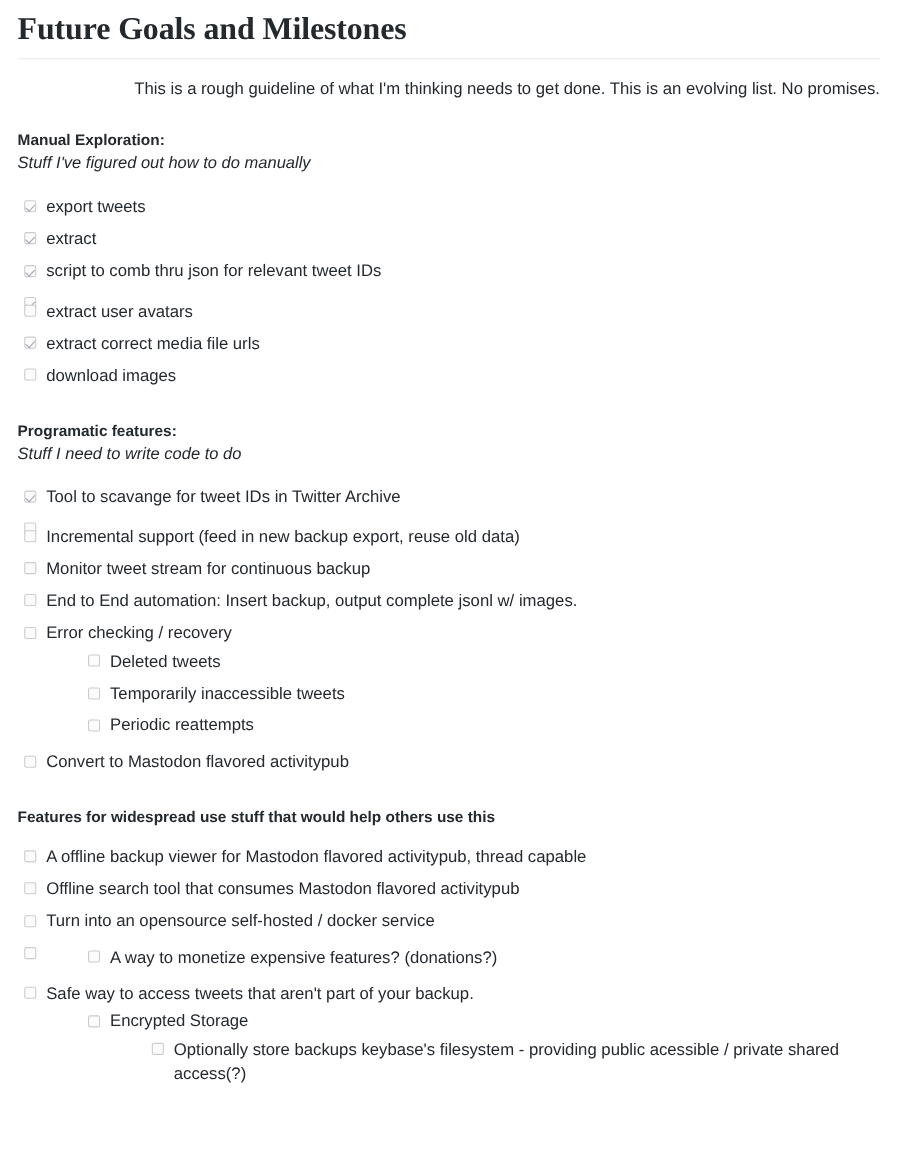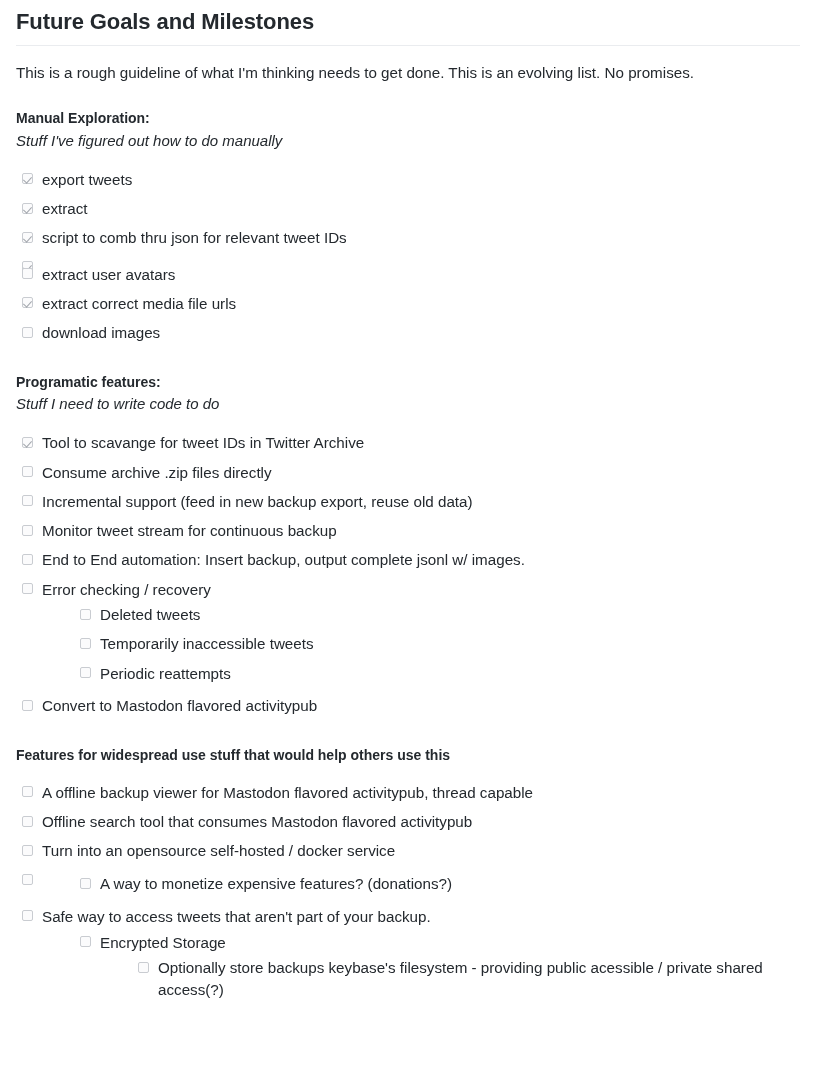--- a/index.html
+++ b/index.html
@@ -14,34 +14,36 @@
     color: #24292e;
     -webkit-font-smoothing: antialiased;
     overflow: hidden;
   }
   .page {
     padding: 8px 16px 0 16px;
     box-sizing: border-box;
     width: 816px;
   }
   h1.doc-title {
-    font-size: 22px;
+    font-size: 29px;
     font-weight: bold;
     line-height: 1.25;
     margin: 0 0 9px 0;
     padding: 0 0 9px 0;
     border-bottom: 1px solid #eaecef;
     color: #24292e;
     letter-spacing: -0.1px;
+    font-family: Liberation Serif, serif;
   }
   p.intro {
     font-size: 15.2px;
     line-height: 1.5;
     margin: 16px 0 0 0;
     color: #24292e;
+    text-align: right;
   }
   .section-head {
     font-size: 14px;
     font-weight: bold;
     margin: 24px 0 0 0;
     line-height: 1.45;
     color: #24292e;
   }
   .section-sub {
     font-size: 15px;
@@ -112,21 +114,21 @@
         <li class="task-item"><span class="cbox checked"></span><span class="item-text">script to comb thru json for relevant tweet IDs</span></li>
         <li class="task-item"><span class="cbox checked"></span></li>
         <li class="task-item"><span class="cbox"></span><span class="item-text">extract user avatars</span></li>
         <li class="task-item"><span class="cbox checked"></span><span class="item-text">extract correct media file urls</span></li>
         <li class="task-item"><span class="cbox"></span><span class="item-text">download images</span></li>
       </ul>
       <div class="section-head">Programatic features:</div>
       <div class="section-sub">Stuff I need to write code to do</div>
       <ul class="task-list">
         <li class="task-item"><span class="cbox checked"></span><span class="item-text">Tool to scavange for tweet IDs in Twitter Archive</span></li>
-        <li class="task-item"><span class="cbox"></span><span class="item-text">Consume archive .zip files directly</span></li>
+        <li class="task-item"><span class="cbox"></span></li>
         <li class="task-item"><span class="cbox"></span><span class="item-text">Incremental support (feed in new backup export, reuse old data)</span></li>
         <li class="task-item"><span class="cbox"></span><span class="item-text">Monitor tweet stream for continuous backup</span></li>
         <li class="task-item"><span class="cbox"></span><span class="item-text">End to End automation: Insert backup, output complete jsonl w/ images.</span></li>
         <li class="task-item"><span class="cbox"></span><span class="item-text">Error checking / recovery</span><ul class="task-list">
             <li class="task-item"><span class="cbox"></span><span class="item-text">Deleted tweets</span></li>
             <li class="task-item"><span class="cbox"></span><span class="item-text">Temporarily inaccessible tweets</span></li>
             <li class="task-item"><span class="cbox"></span><span class="item-text">Periodic reattempts</span></li>
           </ul></li>
         <li class="task-item"><span class="cbox"></span><span class="item-text">Convert to Mastodon flavored activitypub</span></li>
       </ul>

